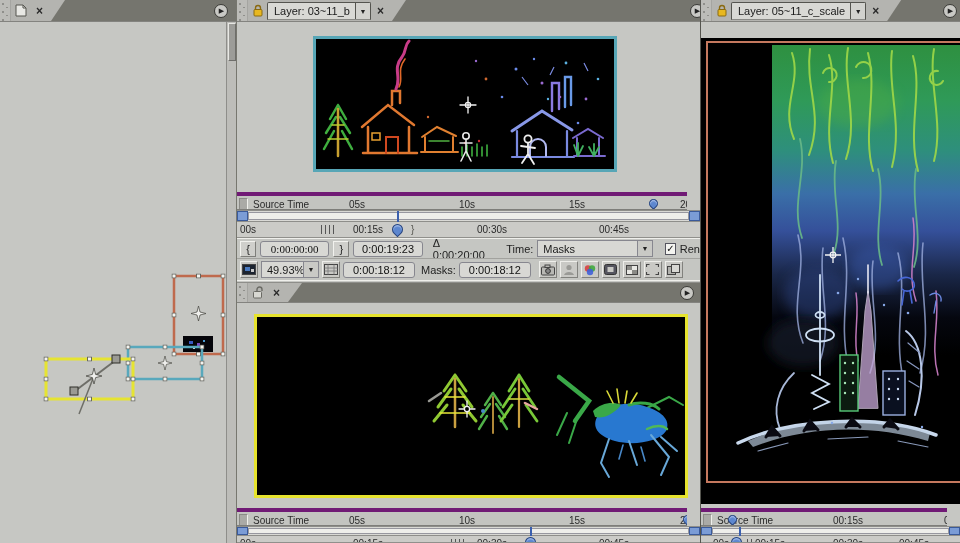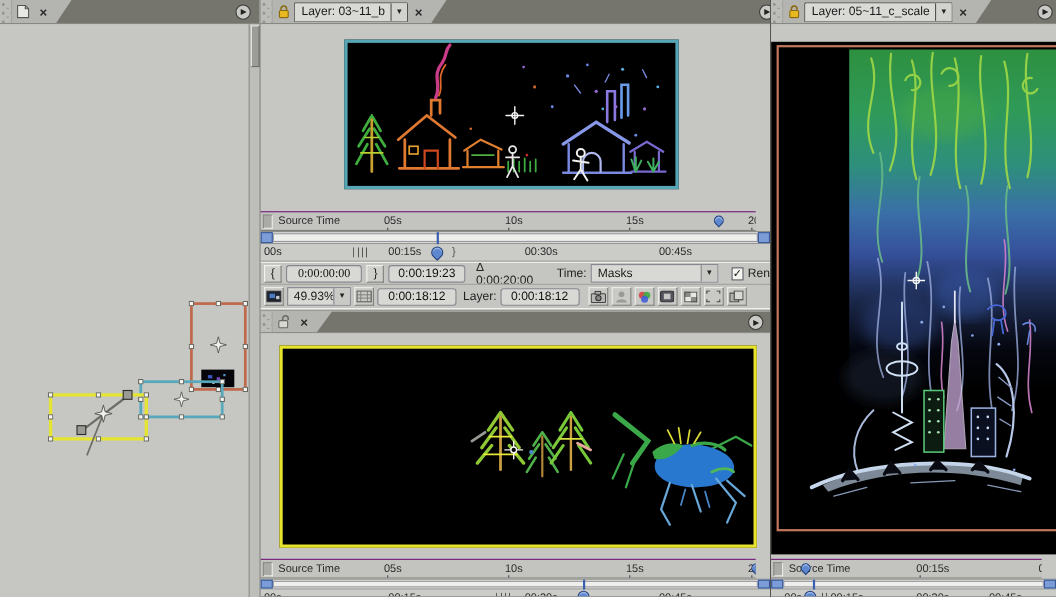--- a/index.html
+++ b/index.html
@@ -17,21 +17,21 @@
       background-size:8px 8px; background-color:#bcbcb8; border-right:1px solid #a5a5a1; }
   .tabicon { width:15px; height:14px; display:flex; align-items:center; justify-content:center; margin:0 2px; }
   .tab { height:18px; margin-top:1px; background:#d9d9d5; border:1px solid #54544f; border-bottom-color:#8a8a86; display:flex; align-items:center; padding-left:6px; border-radius:2px 2px 0 0; white-space:nowrap; }
   .tab-label { padding-right:5px; }
   .dd-btn { width:15px; height:16px; border-left:1px solid #54544f; display:flex; align-items:center; justify-content:center; font-size:7px; color:#222; background:#d2d2ce; }
   .close-x { font-weight:bold; font-size:12px; color:#2a2a2a; padding:0 6px; }
   .tabwell { flex:1; align-self:stretch; background:#75756e; clip-path:polygon(14px 0,100% 0,100% 100%,0 100%); margin-left:2px; }
   .menu-btn { position:absolute; top:4px; width:14px; height:14px; border:1px solid #3a3a36; border-radius:50%; background:#c9c9c5; display:flex; align-items:center; justify-content:center; font-size:7px; color:#222; padding-left:1px; }
 
   
-  .ruler { position:absolute; left:0; right:13px; background:#c3c4c0; border-top:1px solid #701a75; border-bottom:1px solid #7e7e7a; font-size:10px; color:#2a2a2a; overflow:hidden; }
+  .ruler { position:absolute; left:0; right:13px; background:#c3c4c0; border-top:4px solid #701a75; border-bottom:1px solid #7e7e7a; font-size:10px; color:#2a2a2a; overflow:hidden; }
   .ruler-grip { position:absolute; left:2px; top:2px; width:9px; height:13px; background:#aaaaa6; border:1px solid #8a8a86; border-right-color:#efefeb; border-bottom-color:#efefeb; }
   .rlabel { position:absolute; top:3px; }
   .rtick { position:absolute; top:3px; }
   .rtick::after { content:""; position:absolute; left:3px; top:11px; width:1px; height:4px; background:#444; }
   .navbar { position:absolute; left:0; right:0; background:#d9d9d5; border:1px solid #8e8e8a; border-left:none; border-right:none; }
   .navtrack { position:absolute; left:11px; right:11px; top:1px; bottom:1px; background:#eeeeea; border:1px solid #97979f; }
   .navcap { position:absolute; top:0; width:11px; height:100%; background:#7b9cd6; border:1px solid #3a5a9a; }
   .timeline { position:absolute; left:0; right:0; background:#cbcbc7; border-bottom:1px solid #90908c; font-size:10px; color:#2a2a2a; overflow:hidden; }
   .tl-label { position:absolute; top:2px; }
   .tickgroup { position:absolute; top:3px; width:13px; height:9px; background:repeating-linear-gradient(90deg,#555 0 1px,transparent 1px 4px); }
@@ -319,21 +319,21 @@
         <span>49.93%</span>
         <span class="dd-btn">▼</span>
       </div>
       <div class="iconbtn">
         <svg width="14" height="11" viewBox="0 0 14 11">
             <rect x="0.5" y="0.5" width="13" height="10" fill="none" stroke="#444"></rect>
             <path d="M4 0.5 V10.5 M10 0.5 V10.5 M0.5 4 H13.5 M0.5 7 H13.5" stroke="#777" stroke-width="0.8"></path>
           </svg>
       </div>
       <div class="field" style="width:72px;">0:00:18:12</div>
-      <span class="lbl" style="margin-left:3px;">Layer:</span>
+      <span class="lbl" style="margin-left:3px;">Masks:</span>
       <div class="field" style="width:72px;">0:00:18:12</div>
       <div class="iconbtn" style="margin-left:5px;">
         <svg width="14" height="12" viewBox="0 0 14 12">
             <rect x="0.5" y="3" width="13" height="8" rx="1" fill="#b8b8b4" stroke="#444"></rect>
             <rect x="4" y="1" width="5" height="2.5" fill="#b8b8b4" stroke="#444"></rect>
             <circle cx="7" cy="7" r="2.4" fill="#888" stroke="#333"></circle>
           </svg>
       </div>
       <div class="iconbtn">
         <svg width="12" height="12" viewBox="0 0 12 12">

